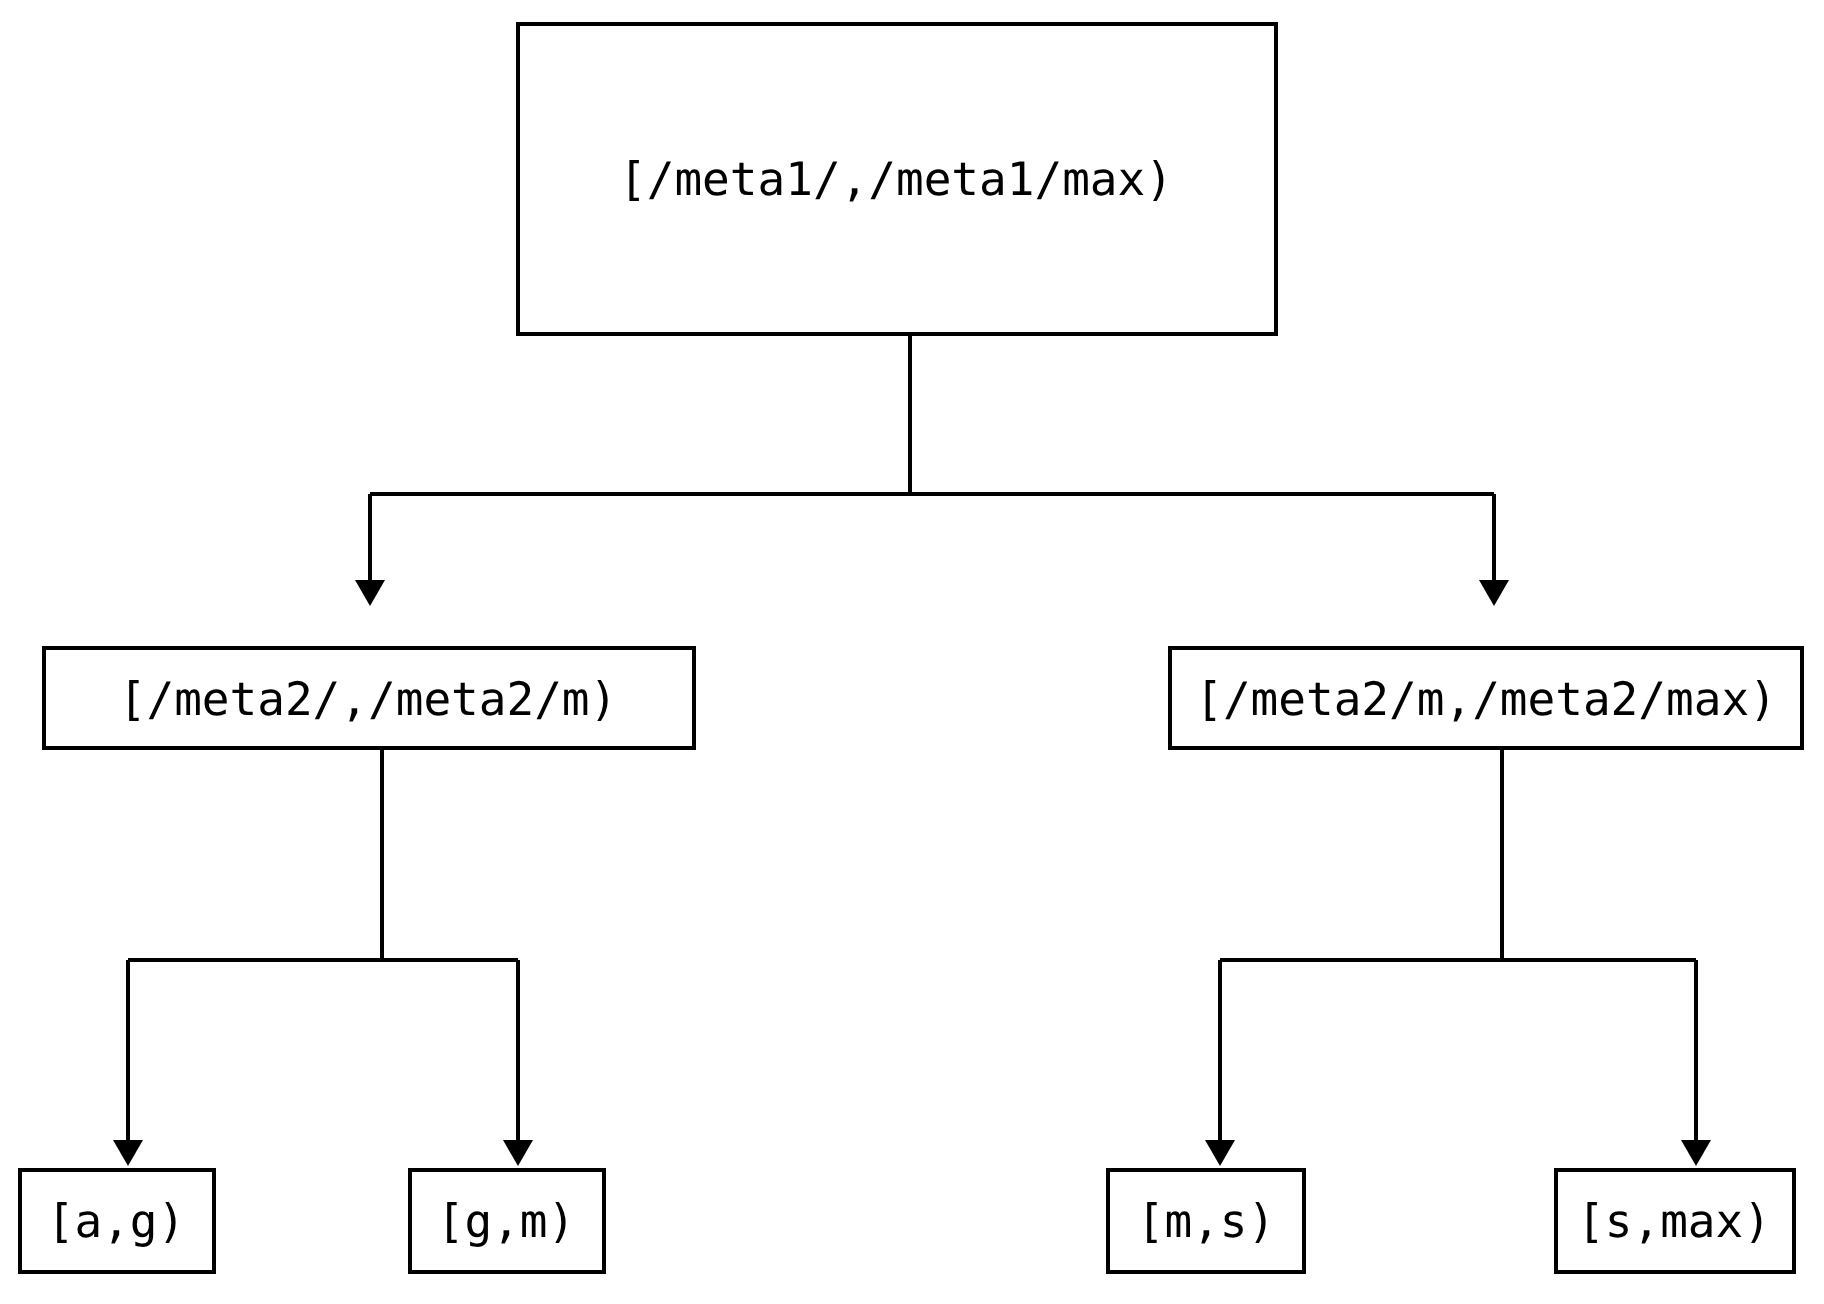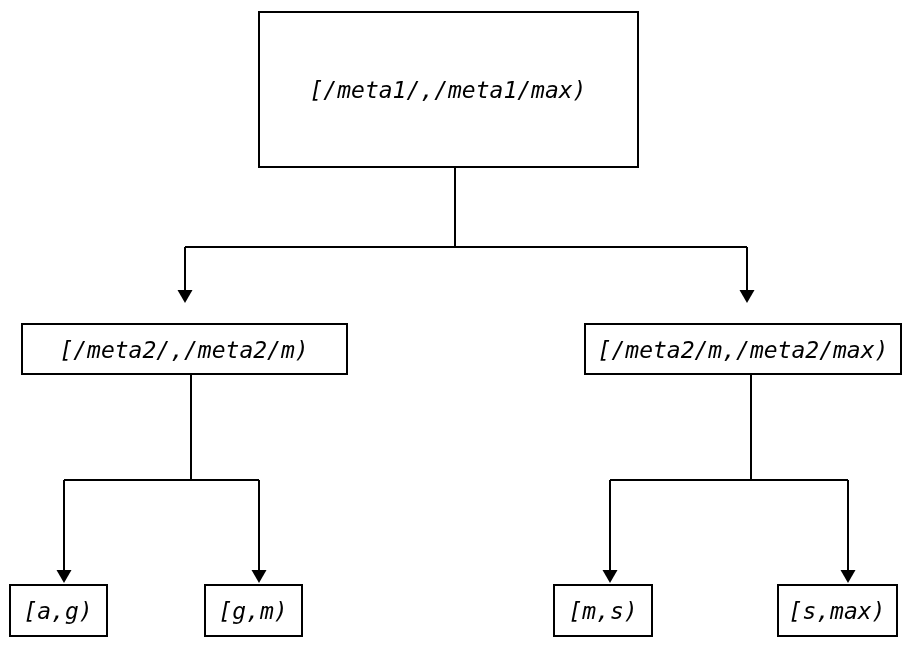--- a/index.html
+++ b/index.html
@@ -10,21 +10,20 @@
   body {
     width: 912px;
     height: 652px;
     font-family: "DejaVu Sans Mono", "Liberation Mono", monospace;
     overflow: hidden;
   }
   #diagram-root {
     position: relative;
     width: 912px;
     height: 508px;
-    font-style: italic;
   }
   svg.tree-canvas {
     position: absolute;
     top: 0;
     left: 0;
     width: 912px;
     height: 652px;
     display: block;
   }
   .node-box {

